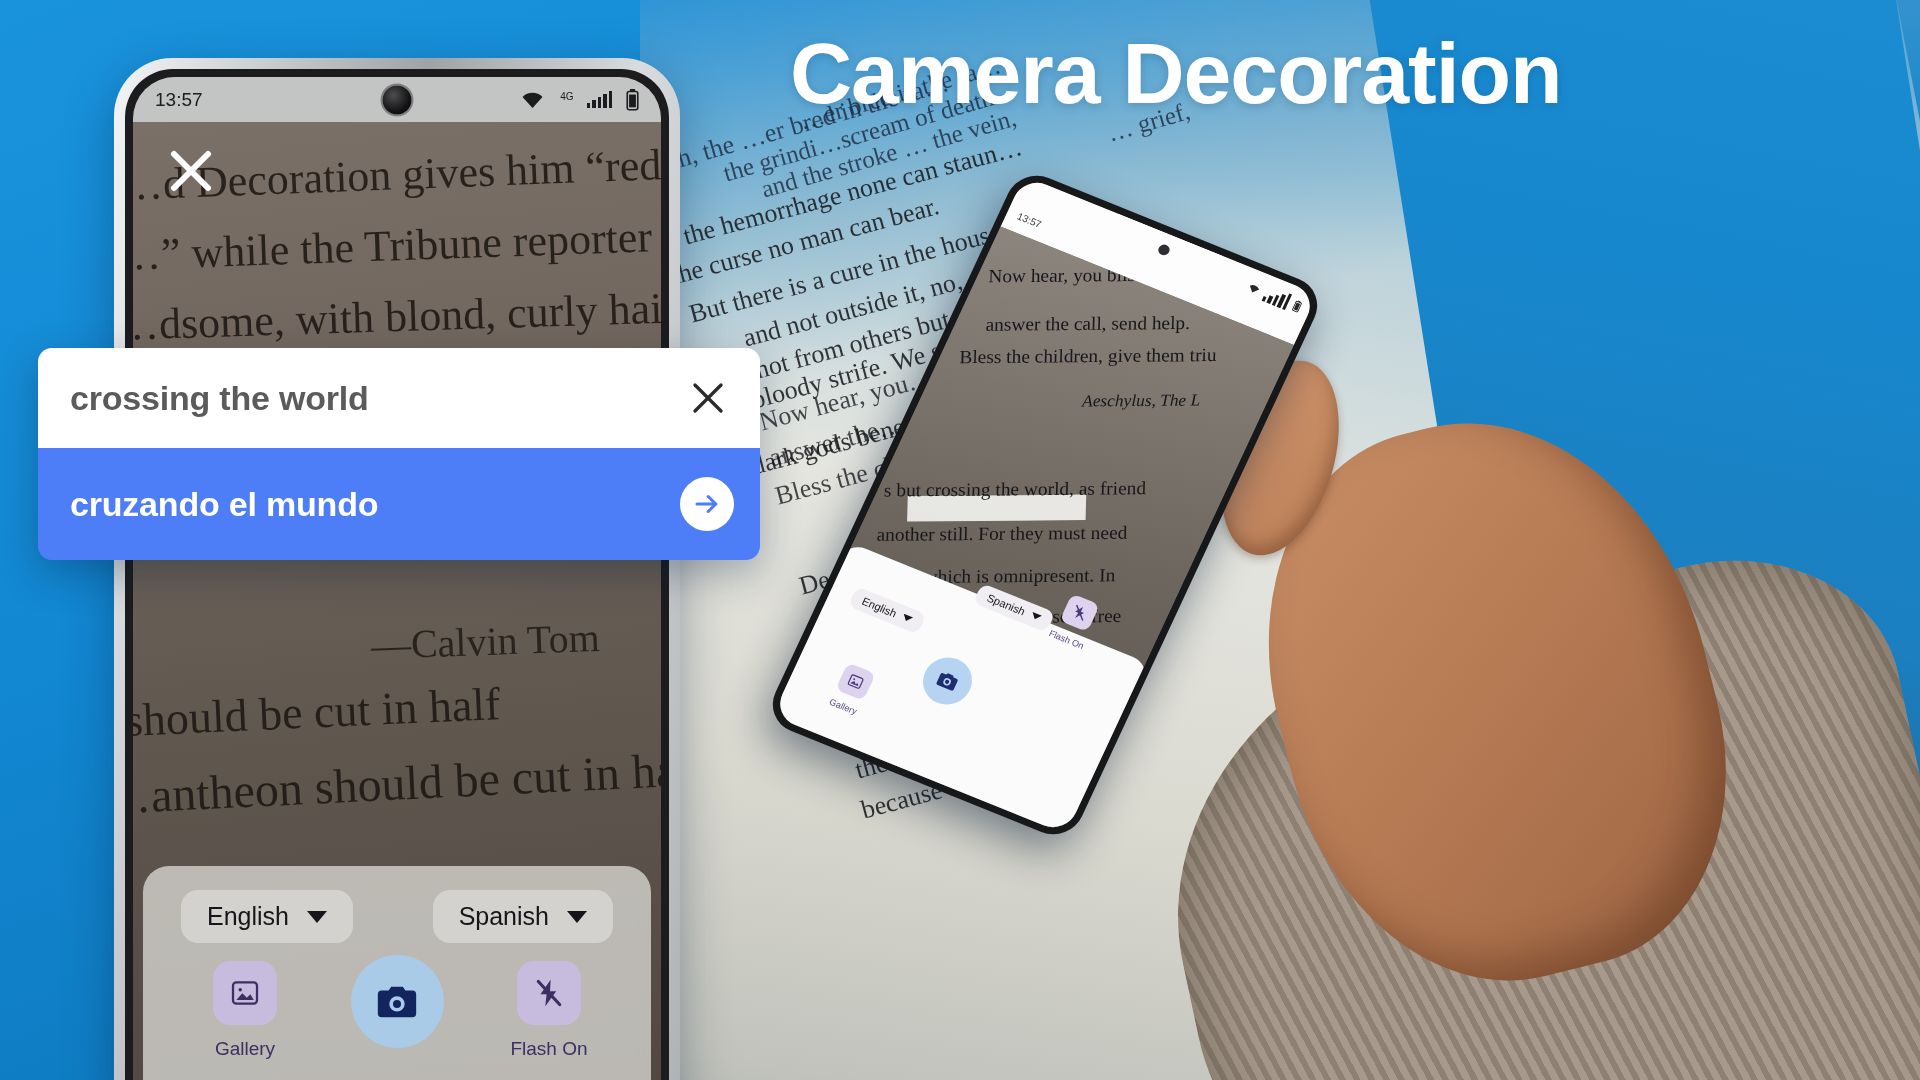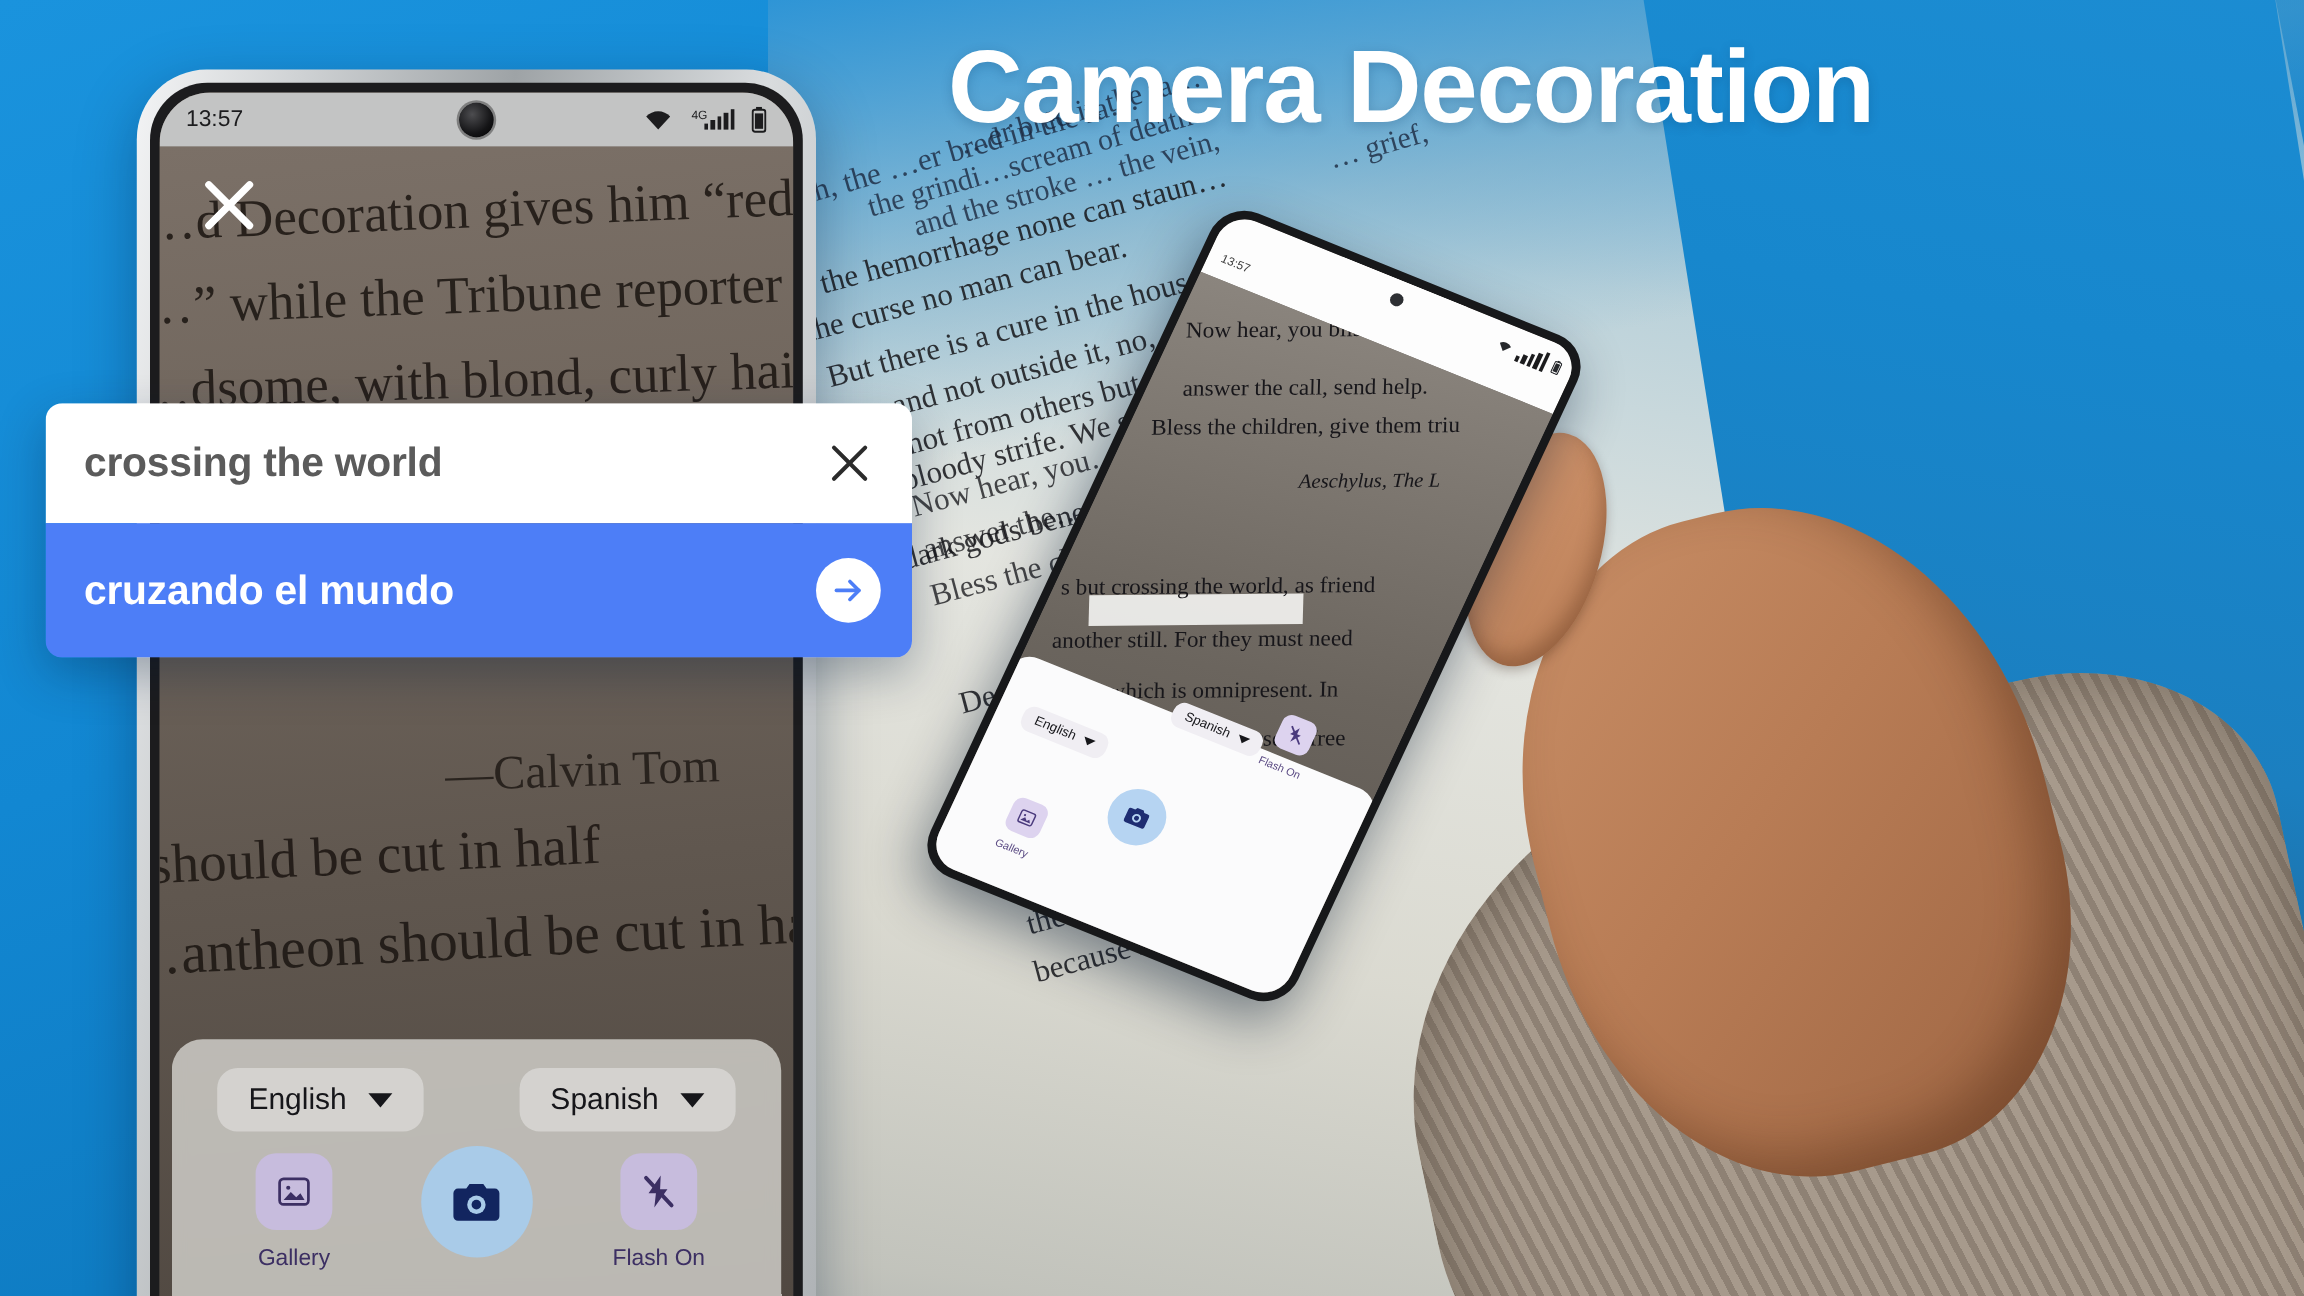--- a/index.html
+++ b/index.html
@@ -178,21 +178,21 @@
   }
   .action-label{ margin-top:13px; font-size:19px; color:#3c2f63; }
   #shutter{
     width:93px; height:93px; border-radius:50%;
     background:#a9cbe8; display:flex; align-items:center; justify-content:center;
     margin-top:-6px; cursor:pointer;
   }
 
   
   #trans-card{
-    position:absolute; left:38px; top:336px; width:722px; z-index:60;
+    position:absolute; left:38px; top:348px; width:722px; z-index:60;
     border-radius:14px; overflow:hidden;
     box-shadow:0 14px 40px rgba(0,25,55,.30);
   }
   #src-row{
     background:#ffffff; height:100px;
     display:flex; align-items:center; padding:0 26px 0 32px;
   }
   #src-text{ font-size:34px; font-weight:bold; color:#5b5b5b; letter-spacing:-.2px; }
   #close-card{ margin-left:auto; width:52px; height:52px; cursor:pointer; display:flex; align-items:center; justify-content:center; }
   #tgt-row{
@@ -413,21 +413,21 @@
   <div id="phone-inner">
     <div id="phone-screen">
 
       <div id="status-bar">
         <div id="status-time">13:57</div>
         <div id="front-camera"></div>
         <div id="status-right">
           <svg width="27" height="20" viewBox="0 0 24 20">
               <path d="M12 18 L2 7 A14 14 0 0 1 22 7 Z" fill="#1c1c1e"></path>
             </svg>
-          <span style="display:flex;align-items:flex-end;">
+          <span style="display:flex;align-items:flex-end;gap:16px;">
             <span id="net-label">4G</span>
             <span class="sig-bars">
                 <i></i>
                 <i></i>
                 <i></i>
                 <i></i>
                 <i></i>
               </span>
           </span>
           <svg width="13" height="22" viewBox="0 0 10 18">

